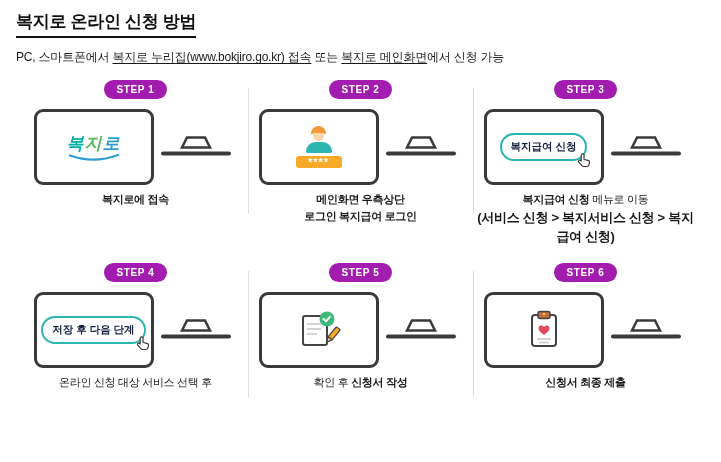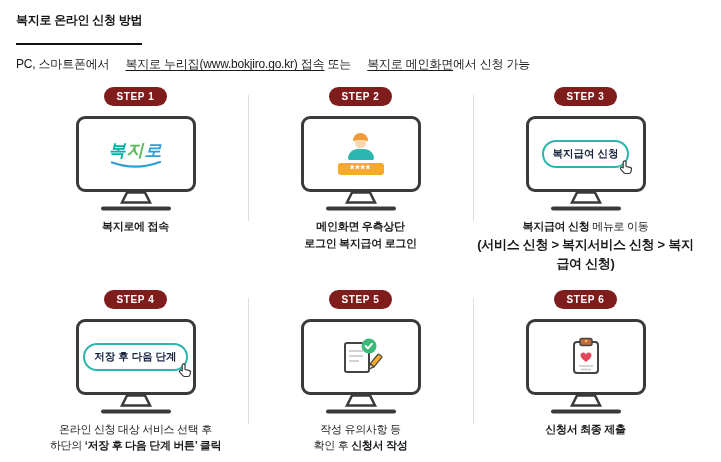--- a/index.html
+++ b/index.html
@@ -9,50 +9,50 @@
     height: 462px;
     background: #ffffff;
     font-family: "Liberation Sans", "DejaVu Sans", sans-serif;
     color: #111;
     overflow: hidden;
   }
   .page { padding: 10px 16px 0; }
 
   .title {
     display: inline-block;
-    font-size: 12px;
+    font-size: 17px;
     font-weight: 800;
     letter-spacing: -0.3px;
     border-bottom: 2px solid #111;
-    padding-bottom: 14px;
+    padding-bottom: 3px;
   }
   .subtitle {
     margin-top: 11px;
     font-size: 12px;
     color: #1a1a1a;
     letter-spacing: -0.2px;
   }
-  .subtitle .u { text-decoration: underline; text-underline-offset: 2px; margin-left: 13px; }
+  .subtitle .u { text-decoration: underline; text-underline-offset: 2px; }
 
   .row { display: flex; justify-content: center; margin-top: 14px; }
   .row2 { margin-top: 16px; }
   .cell { width: 224px; display: flex; flex-direction: column; align-items: center; }
   .vdiv { width: 1px; background: #dedede; height: 126px; margin-top: 8px; }
 
   .badge {
-    background: #7f1d1d;
+    background: #a21caf;
     color: #fff;
     font-size: 10px;
     font-weight: 700;
     letter-spacing: 0.6px;
     padding: 4px 13px;
     border-radius: 12px;
   }
 
-  .monitor { margin-top: 10px; display: flex; flex-direction: column; align-items: center; }
+  .monitor { margin-top: 10px; display: flex; flex-direction: row; align-items: center; }
   .screen {
     width: 120px; height: 76px;
     border: 3px solid #3a3a3a;
     border-radius: 9px;
     background: #fff;
     display: flex; align-items: center; justify-content: center;
   }
   .stand { display: block; margin-top: -1px; }
 
   .caption {
@@ -198,21 +198,20 @@
               </svg>
           </div>
         </div>
         <svg class="stand" width="84" height="21" viewBox="0 0 84 21">
             <path d="M33 1.5 h18 l5 10 h-28 z" fill="#fff" stroke="#3a3a3a" stroke-width="2.5"></path>
             <line x1="9" y1="17.5" x2="75" y2="17.5" stroke="#3a3a3a" stroke-width="4" stroke-linecap="round"></line>
           </svg>
       </div>
       <div class="caption">
         <div><span>온라인 신청 대상 서비스 선택 후</span></div>
-        <div><span>하단의 </span><span class="b">‘저장 후 다음 단계 버튼’ 클릭</span></div>
       </div>
     </div>
 
     <div class="vdiv"></div>
 
     <div class="cell">
       <div class="badge">STEP 5</div>
       <div class="monitor">
         <div class="screen">
           <svg width="46" height="42" viewBox="0 0 46 42">
@@ -227,21 +226,20 @@
               <path d="M33.5 30 l2.5 5 2.5 -5 z" fill="#fbd7ae" stroke="#444" stroke-width="1.2" stroke-linejoin="round"></path>
             </g>
           </svg>
         </div>
         <svg class="stand" width="84" height="21" viewBox="0 0 84 21">
             <path d="M33 1.5 h18 l5 10 h-28 z" fill="#fff" stroke="#3a3a3a" stroke-width="2.5"></path>
             <line x1="9" y1="17.5" x2="75" y2="17.5" stroke="#3a3a3a" stroke-width="4" stroke-linecap="round"></line>
           </svg>
       </div>
       <div class="caption">
-        <div><span>작성 유의사항 등</span></div>
         <div><span>확인 후 </span><span class="b">신청서 작성</span></div>
       </div>
     </div>
 
     <div class="vdiv"></div>
 
     <div class="cell">
       <div class="badge">STEP 6</div>
       <div class="monitor">
         <div class="screen">

